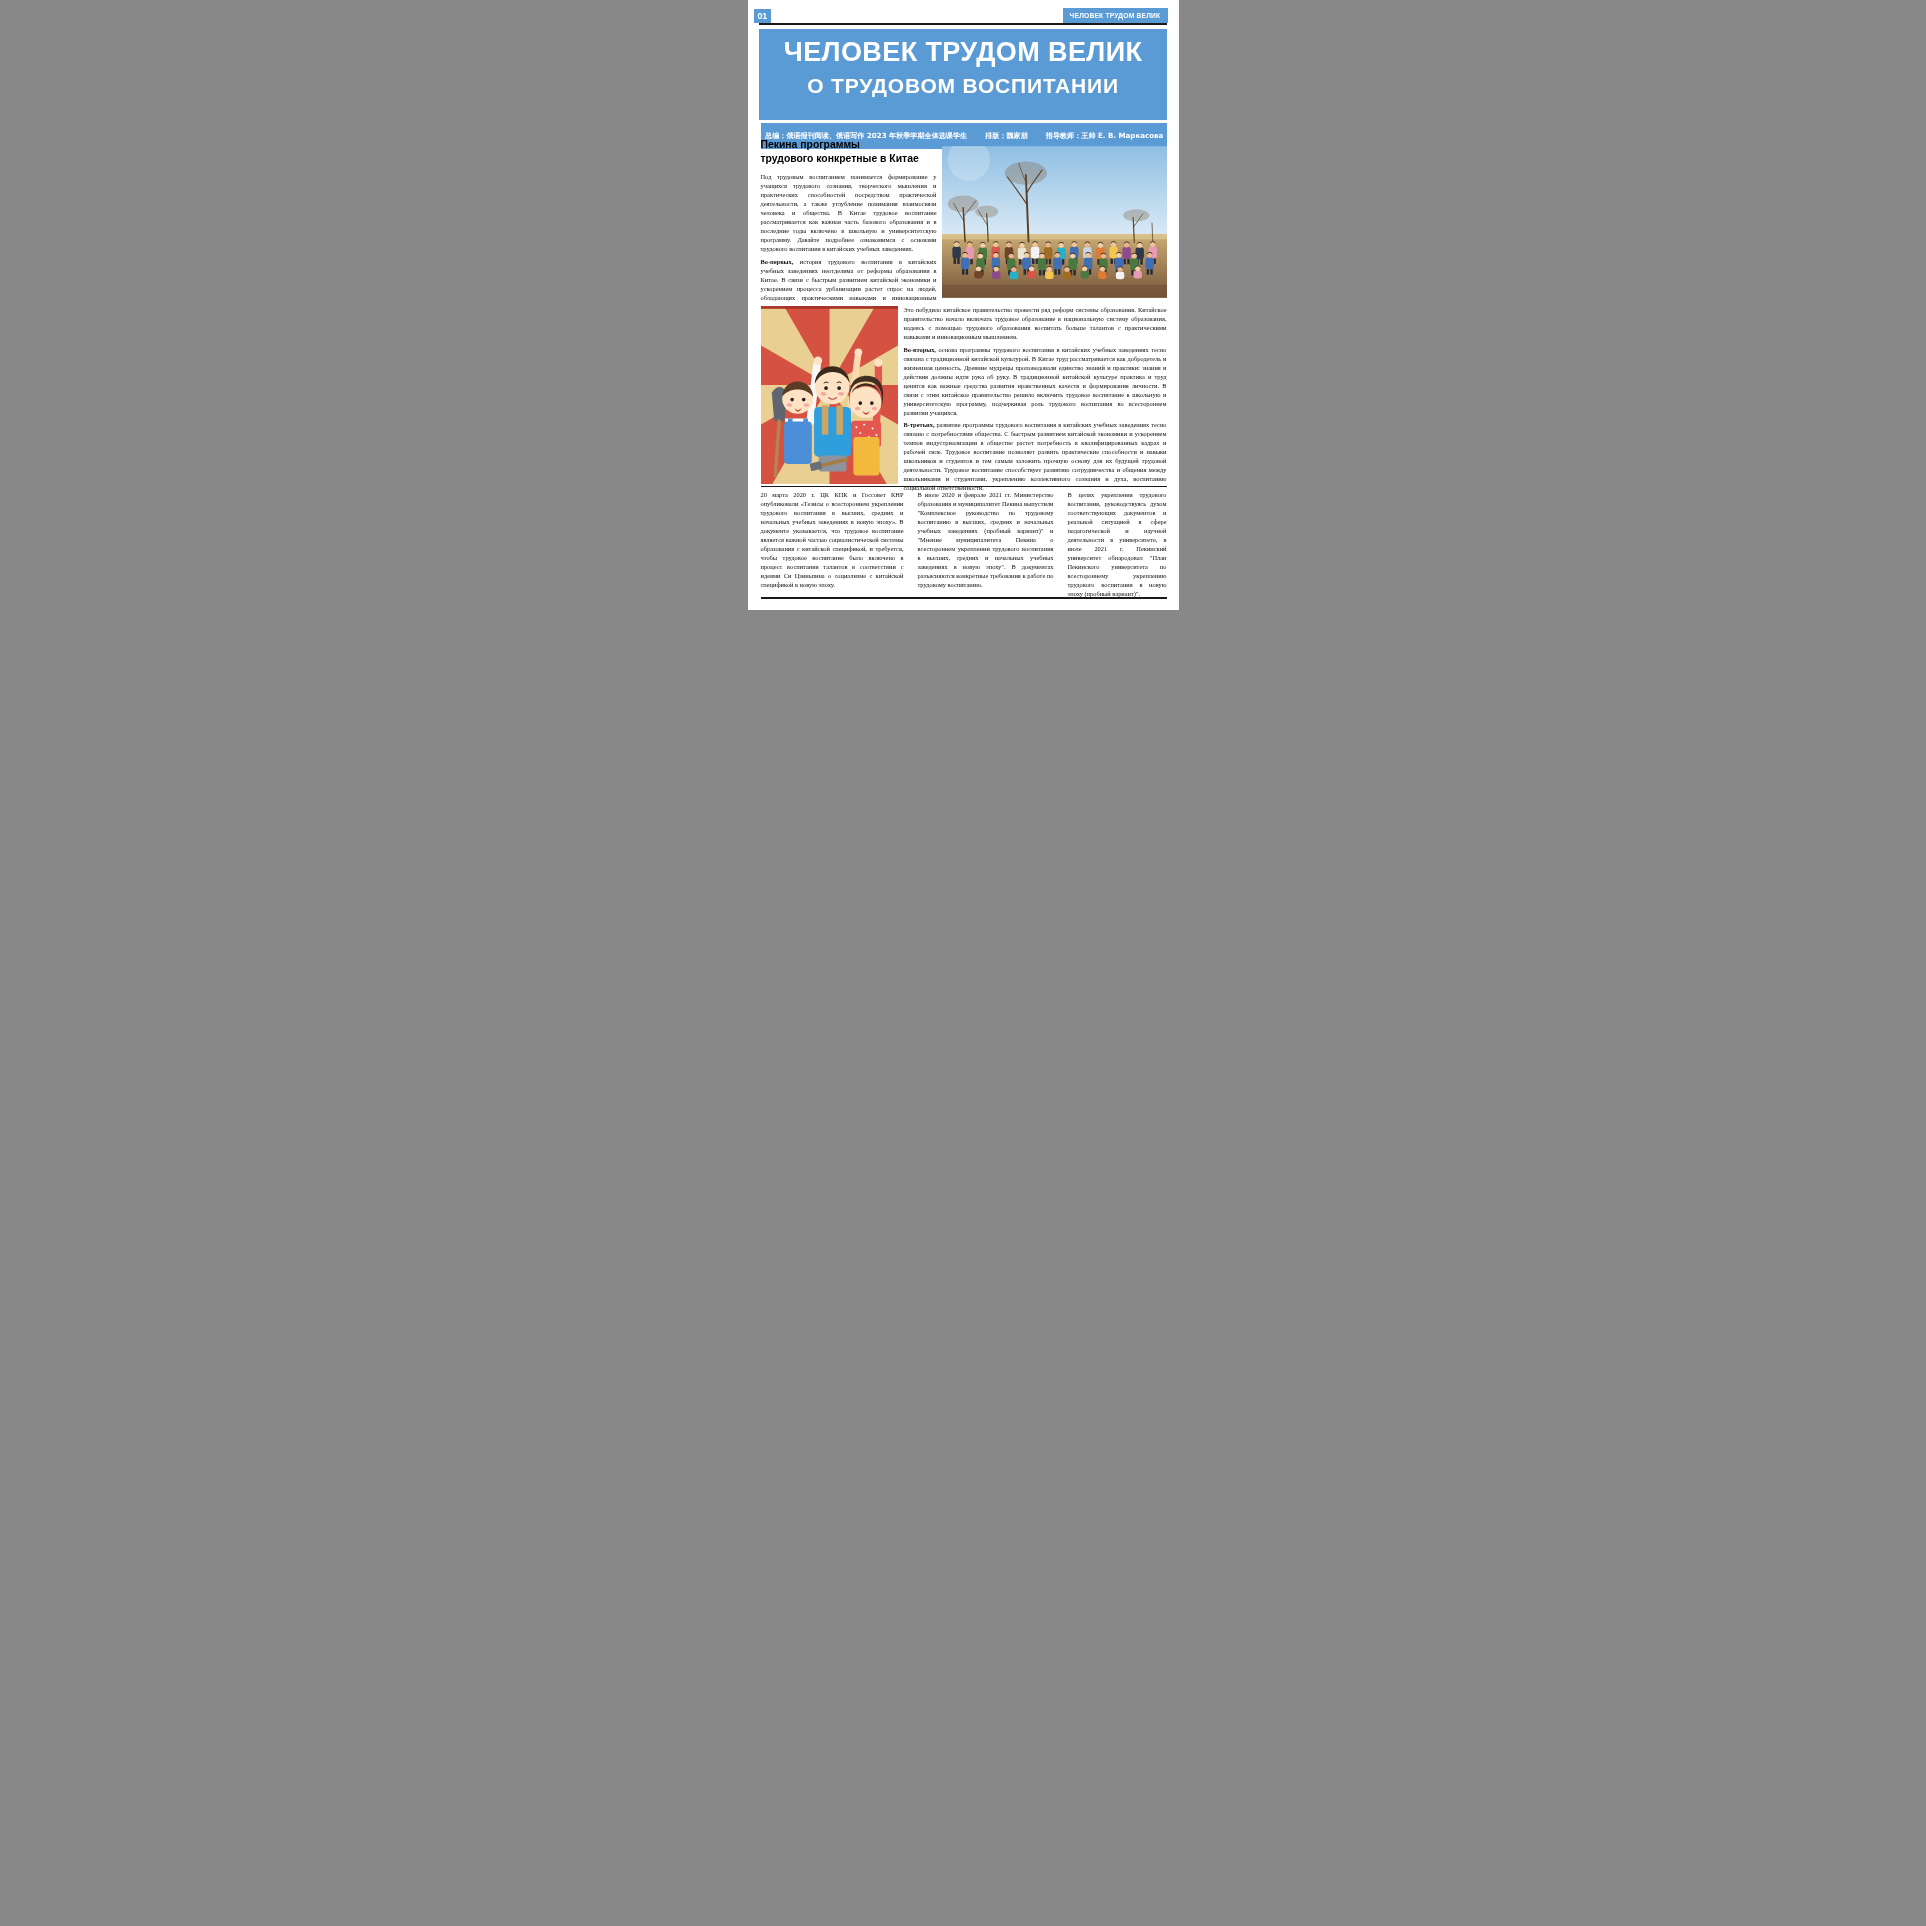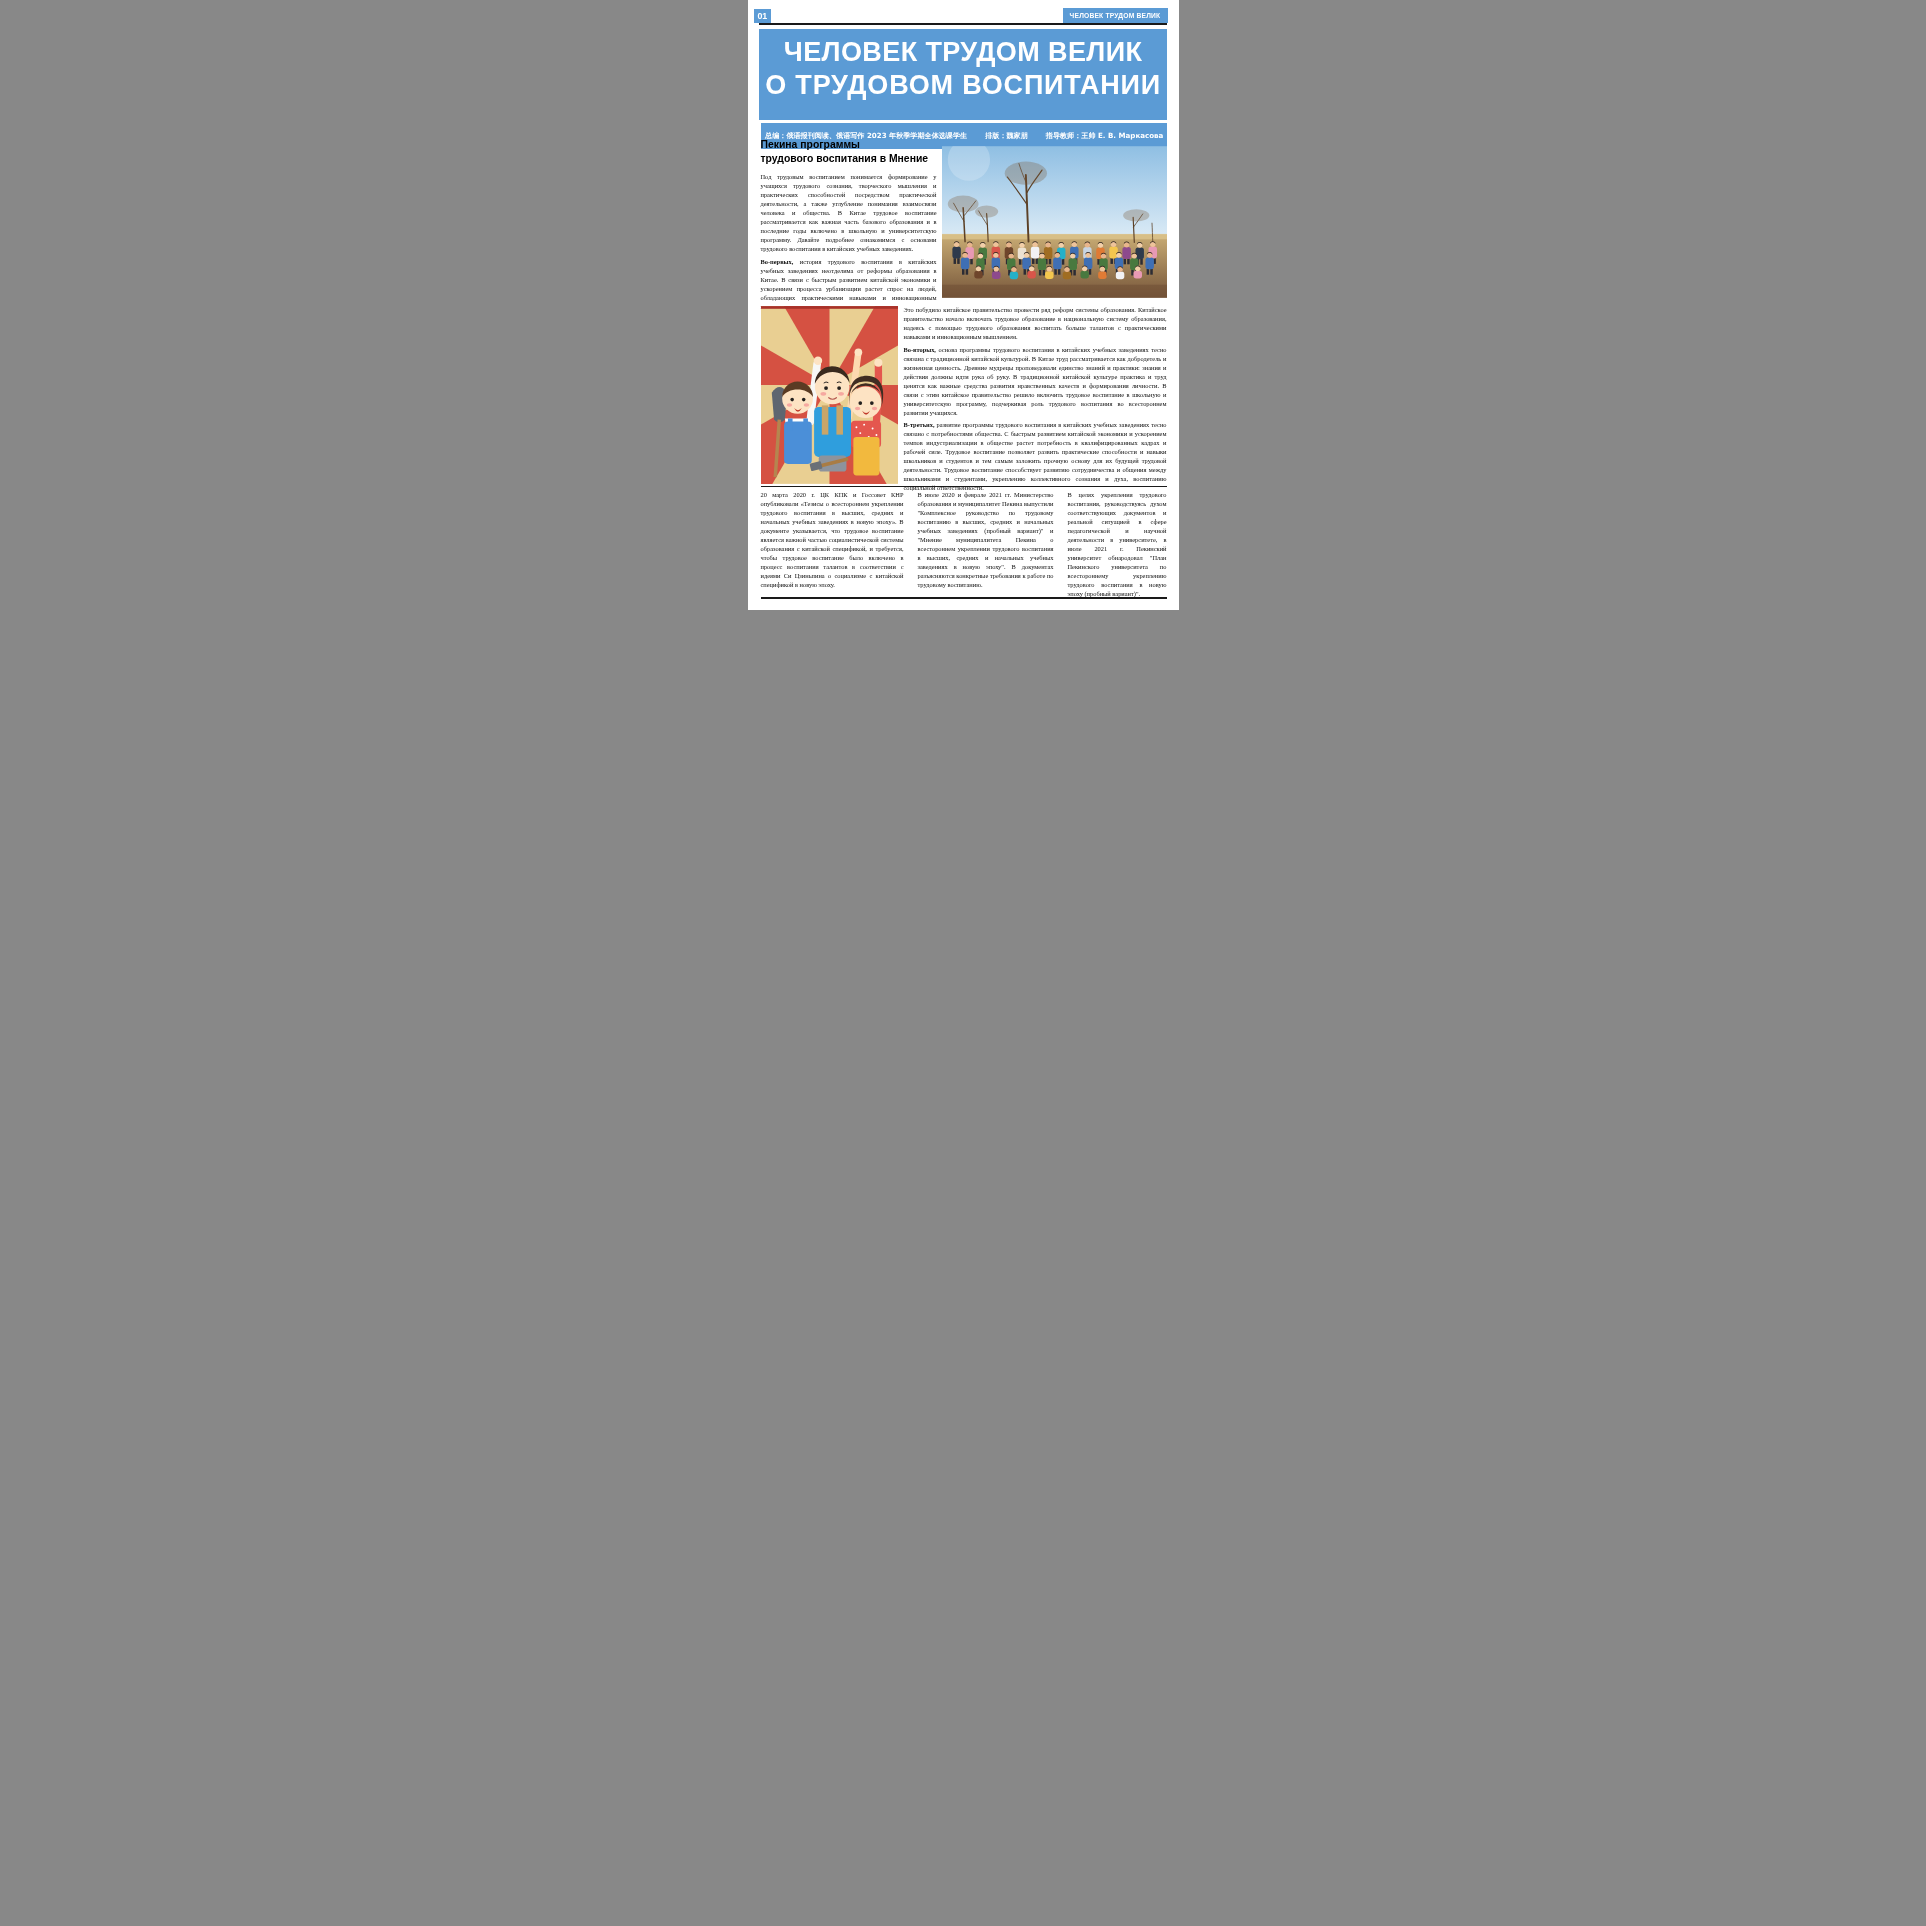--- a/index.html
+++ b/index.html
@@ -11,21 +11,21 @@
         display:flex;align-items:center;justify-content:center;
         font:700 8.9px "Liberation Sans",sans-serif;}
   .top-rule{left:11.6px;top:23px;width:408px;height:1.5px;background:#1a1a1a;}
   .masthead-box{left:315px;top:8px;width:105px;height:15px;background:#5B9BD5;color:#fff;
         display:flex;align-items:center;justify-content:center;
         font:700 6.7px "Liberation Sans",sans-serif;letter-spacing:0.2px;white-space:nowrap;}
   
   .title-block{left:11.6px;top:29px;width:408px;height:91px;background:#5B9BD5;color:#fff;
         text-align:center;font-family:"Liberation Sans",sans-serif;font-weight:700;}
   .title-line1{margin-top:8px;font-size:27px;line-height:31px;letter-spacing:0.4px;white-space:nowrap;}
-  .title-line2{margin-top:5.4px;font-size:27px;line-height:25.4px;letter-spacing:0.8px;white-space:nowrap;}
+  .title-line2{margin-top:5.4px;font-size:21px;line-height:25.4px;letter-spacing:0.8px;white-space:nowrap;}
   
   .credits-bar{left:13px;top:123px;width:406px;height:26px;background:#5B9BD5;color:#fff;
         display:flex;align-items:center;justify-content:space-between;box-sizing:border-box;
         padding:0 3.1px 0 4.6px;font:700 7.1px "DejaVu Sans",sans-serif;white-space:nowrap;}
   
   .article-heading{left:13px;top:138px;width:181px;color:#000;
         font:700 10.4px/14.3px "Liberation Sans",sans-serif;}
   
   .bodytext{font-size:6.4px;line-height:9px;text-align:justify;color:#111;}
   .bodytext p{margin:0 0 3.5px 0;}
@@ -61,21 +61,21 @@
   </div>
 
   <div class="abs credits-bar">
     <span>总编：俄语报刊阅读、俄语写作 2023 年秋季学期全体选课学生</span>
     <span>排版：魏家朋</span>
     <span>指导教师：王帅  Е. В. Маркасова</span>
   </div>
 
   <div class="abs article-heading">
     <div>Пекина программы</div>
-    <div>трудового воспитания в Мнение</div>
+    <div>трудового конкретные в Китае</div>
   </div>
 
   <div class="abs photo-frame">
     <svg width="225" height="152" viewBox="0 0 585 394">
       <defs>
         <linearGradient id="skyG" x1="0" y1="0" x2="0" y2="1">
           <stop offset="0" stop-color="#8fbfe3"></stop>
             <stop offset="1" stop-color="#dcebf6"></stop>
         </linearGradient>
         <linearGradient id="grdG" x1="0" y1="0" x2="0" y2="1">

